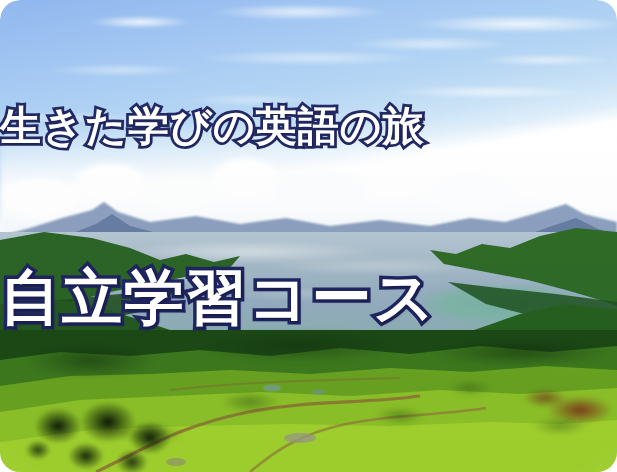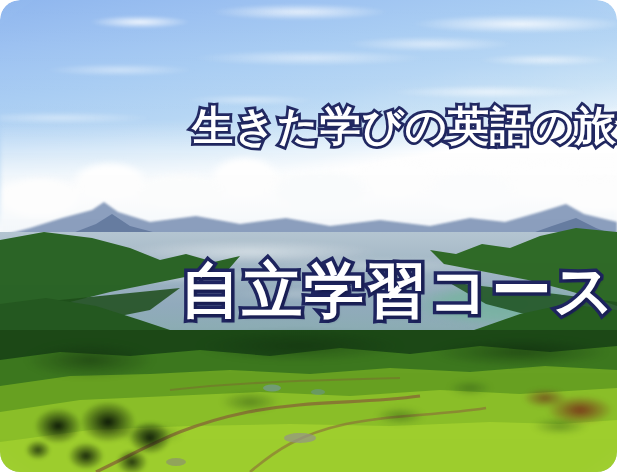--- a/index.html
+++ b/index.html
@@ -172,38 +172,38 @@
     position: absolute;
     left: 0; top: 0;
     width: 617px;
     height: 472px;
     pointer-events: none;
   }
   .cap-text {
     position: absolute;
     left: 0;
     width: 617px;
-    text-align: right;
+    text-align: left;
     color: #ffffff;
     font-family: Liberation Serif, serif;
     font-weight: 700;
     white-space: nowrap;
   }
   .subtitle {
     top: 99px;
     font-size: 41px;
     letter-spacing: 1px;
     -webkit-text-stroke: 5.5px #232a64;
     paint-order: stroke fill;
     text-shadow:
       0 0 1px #232a64,
       1px 1px 2px rgba(20,26,70,0.45);
   }
   .maintitle {
-    top: 251px;
+    top: 258px;
     font-size: 60px;
     letter-spacing: 2px;
     -webkit-text-stroke: 7px #1f2560;
     paint-order: stroke fill;
     text-shadow:
       0 0 1px #1f2560,
       2px 2px 3px rgba(16,20,60,0.5);
   }
 </style>
 </head>

